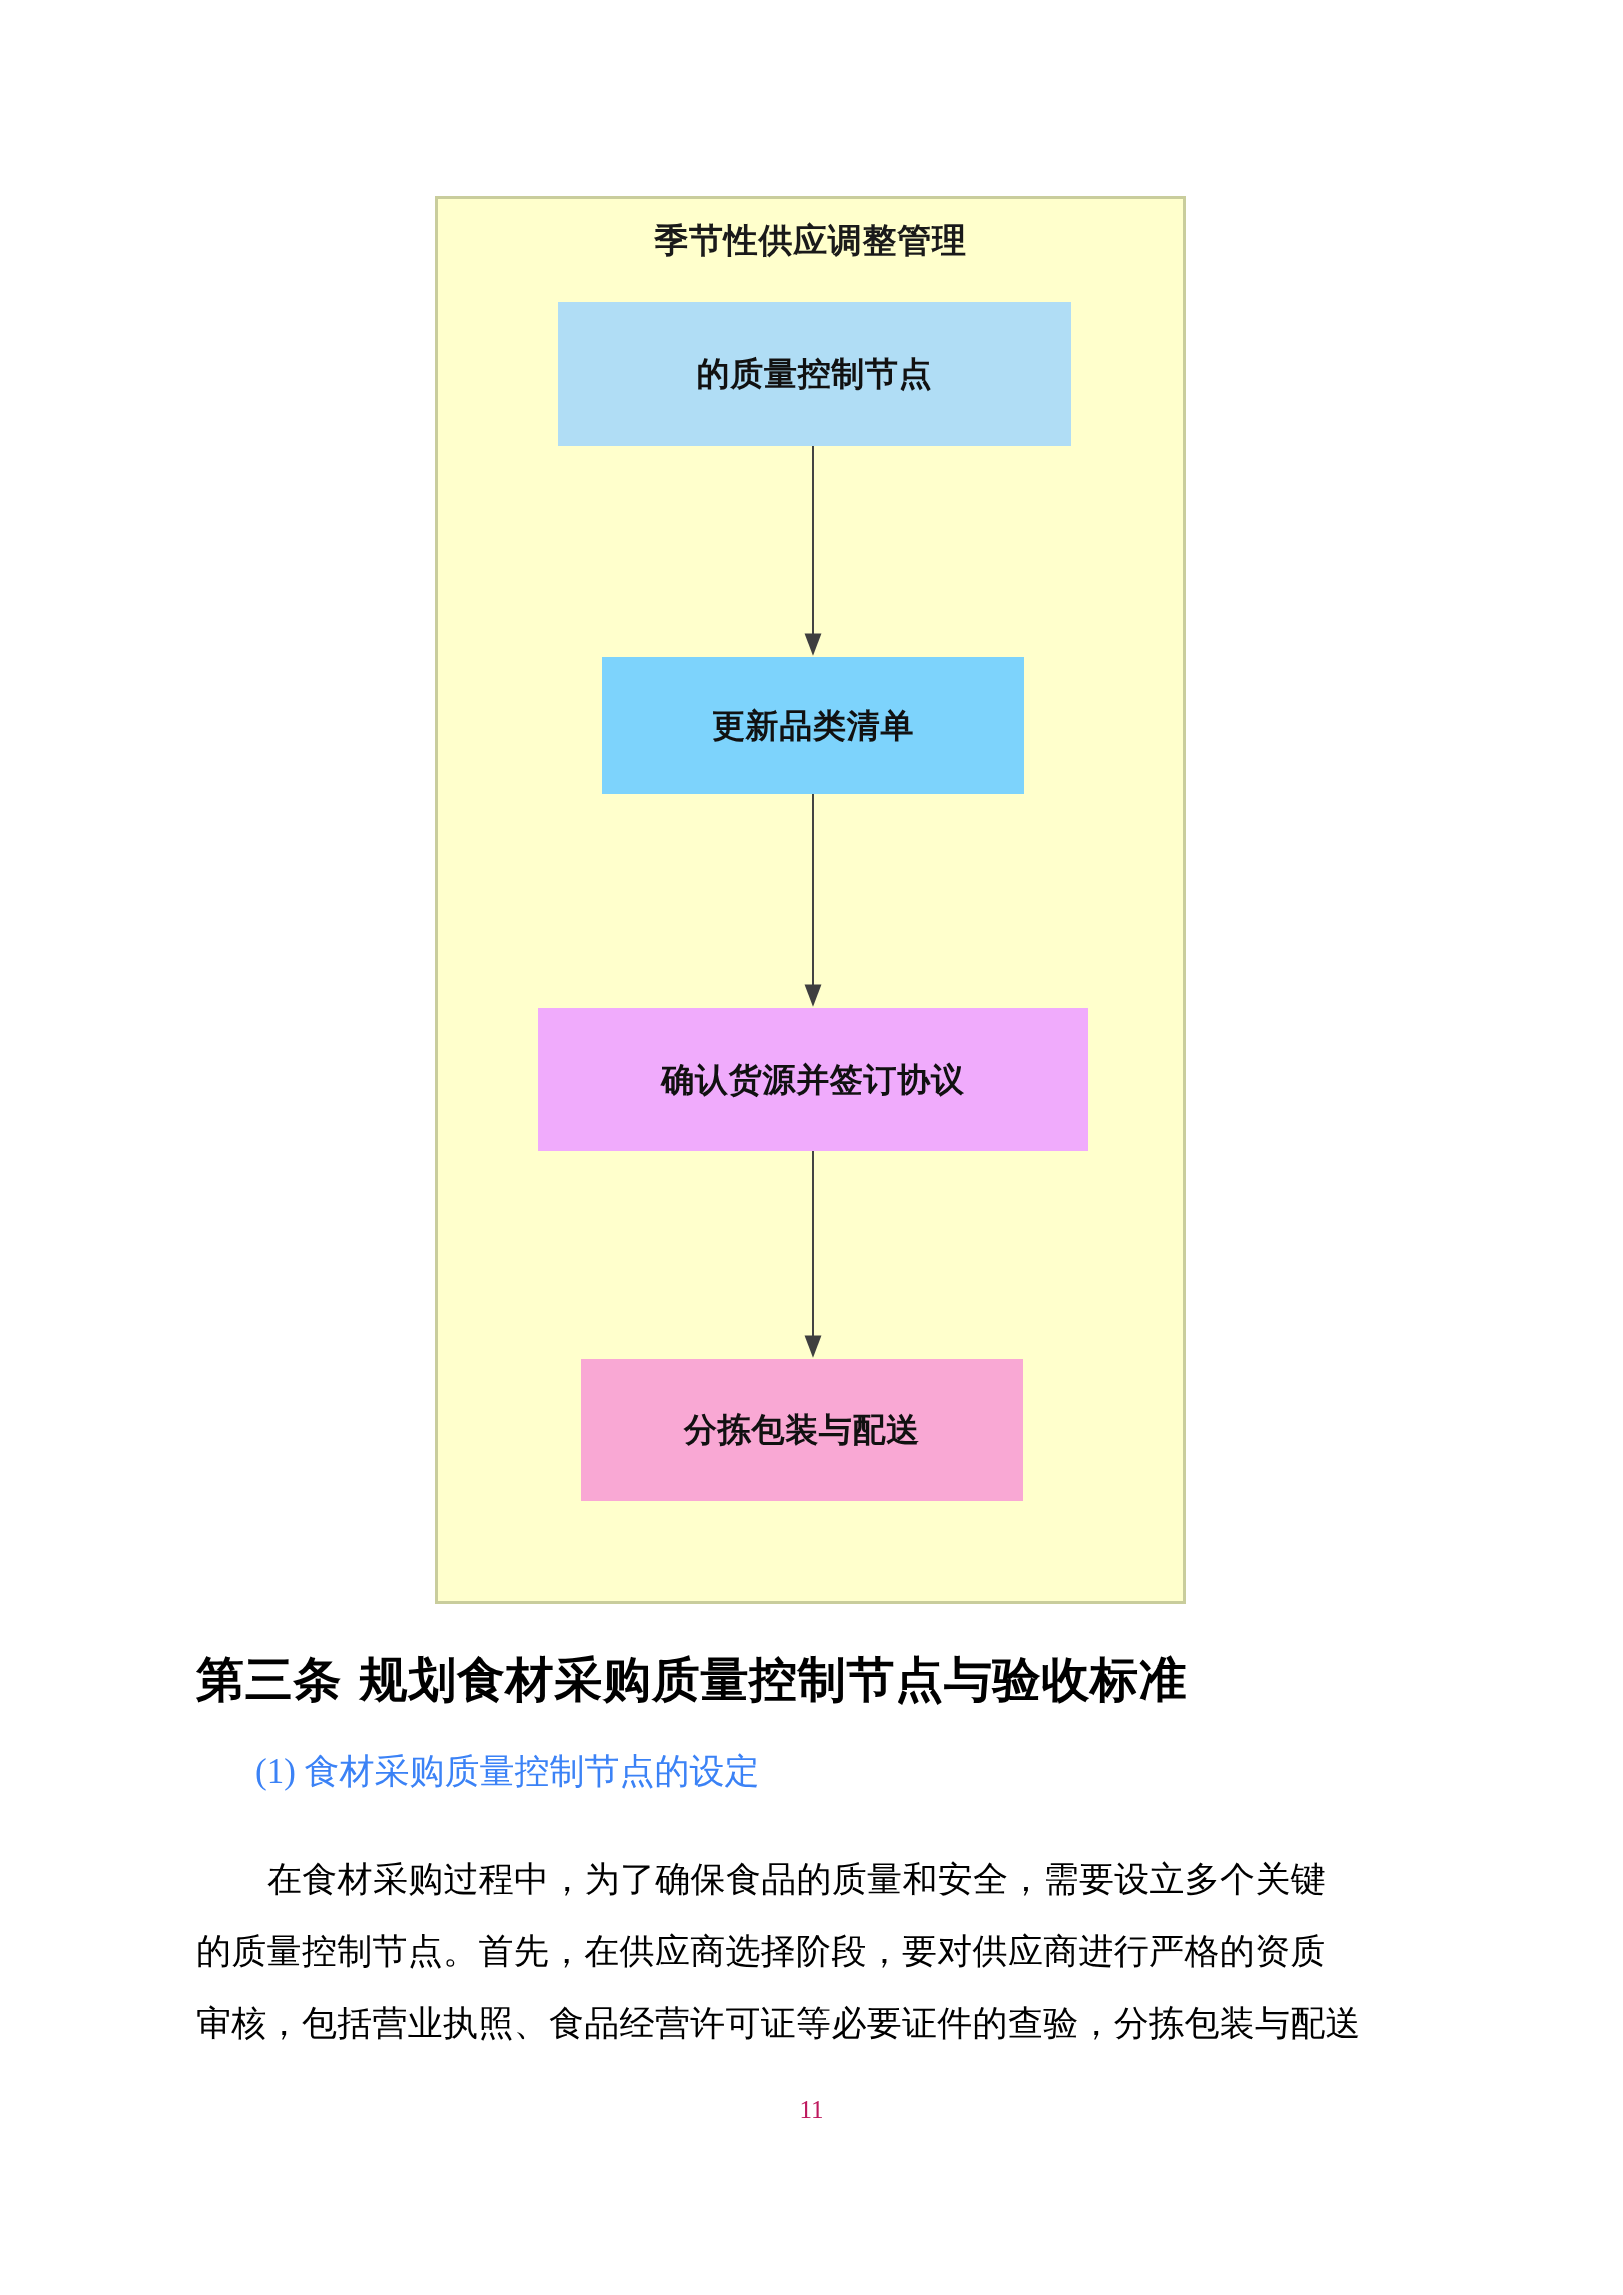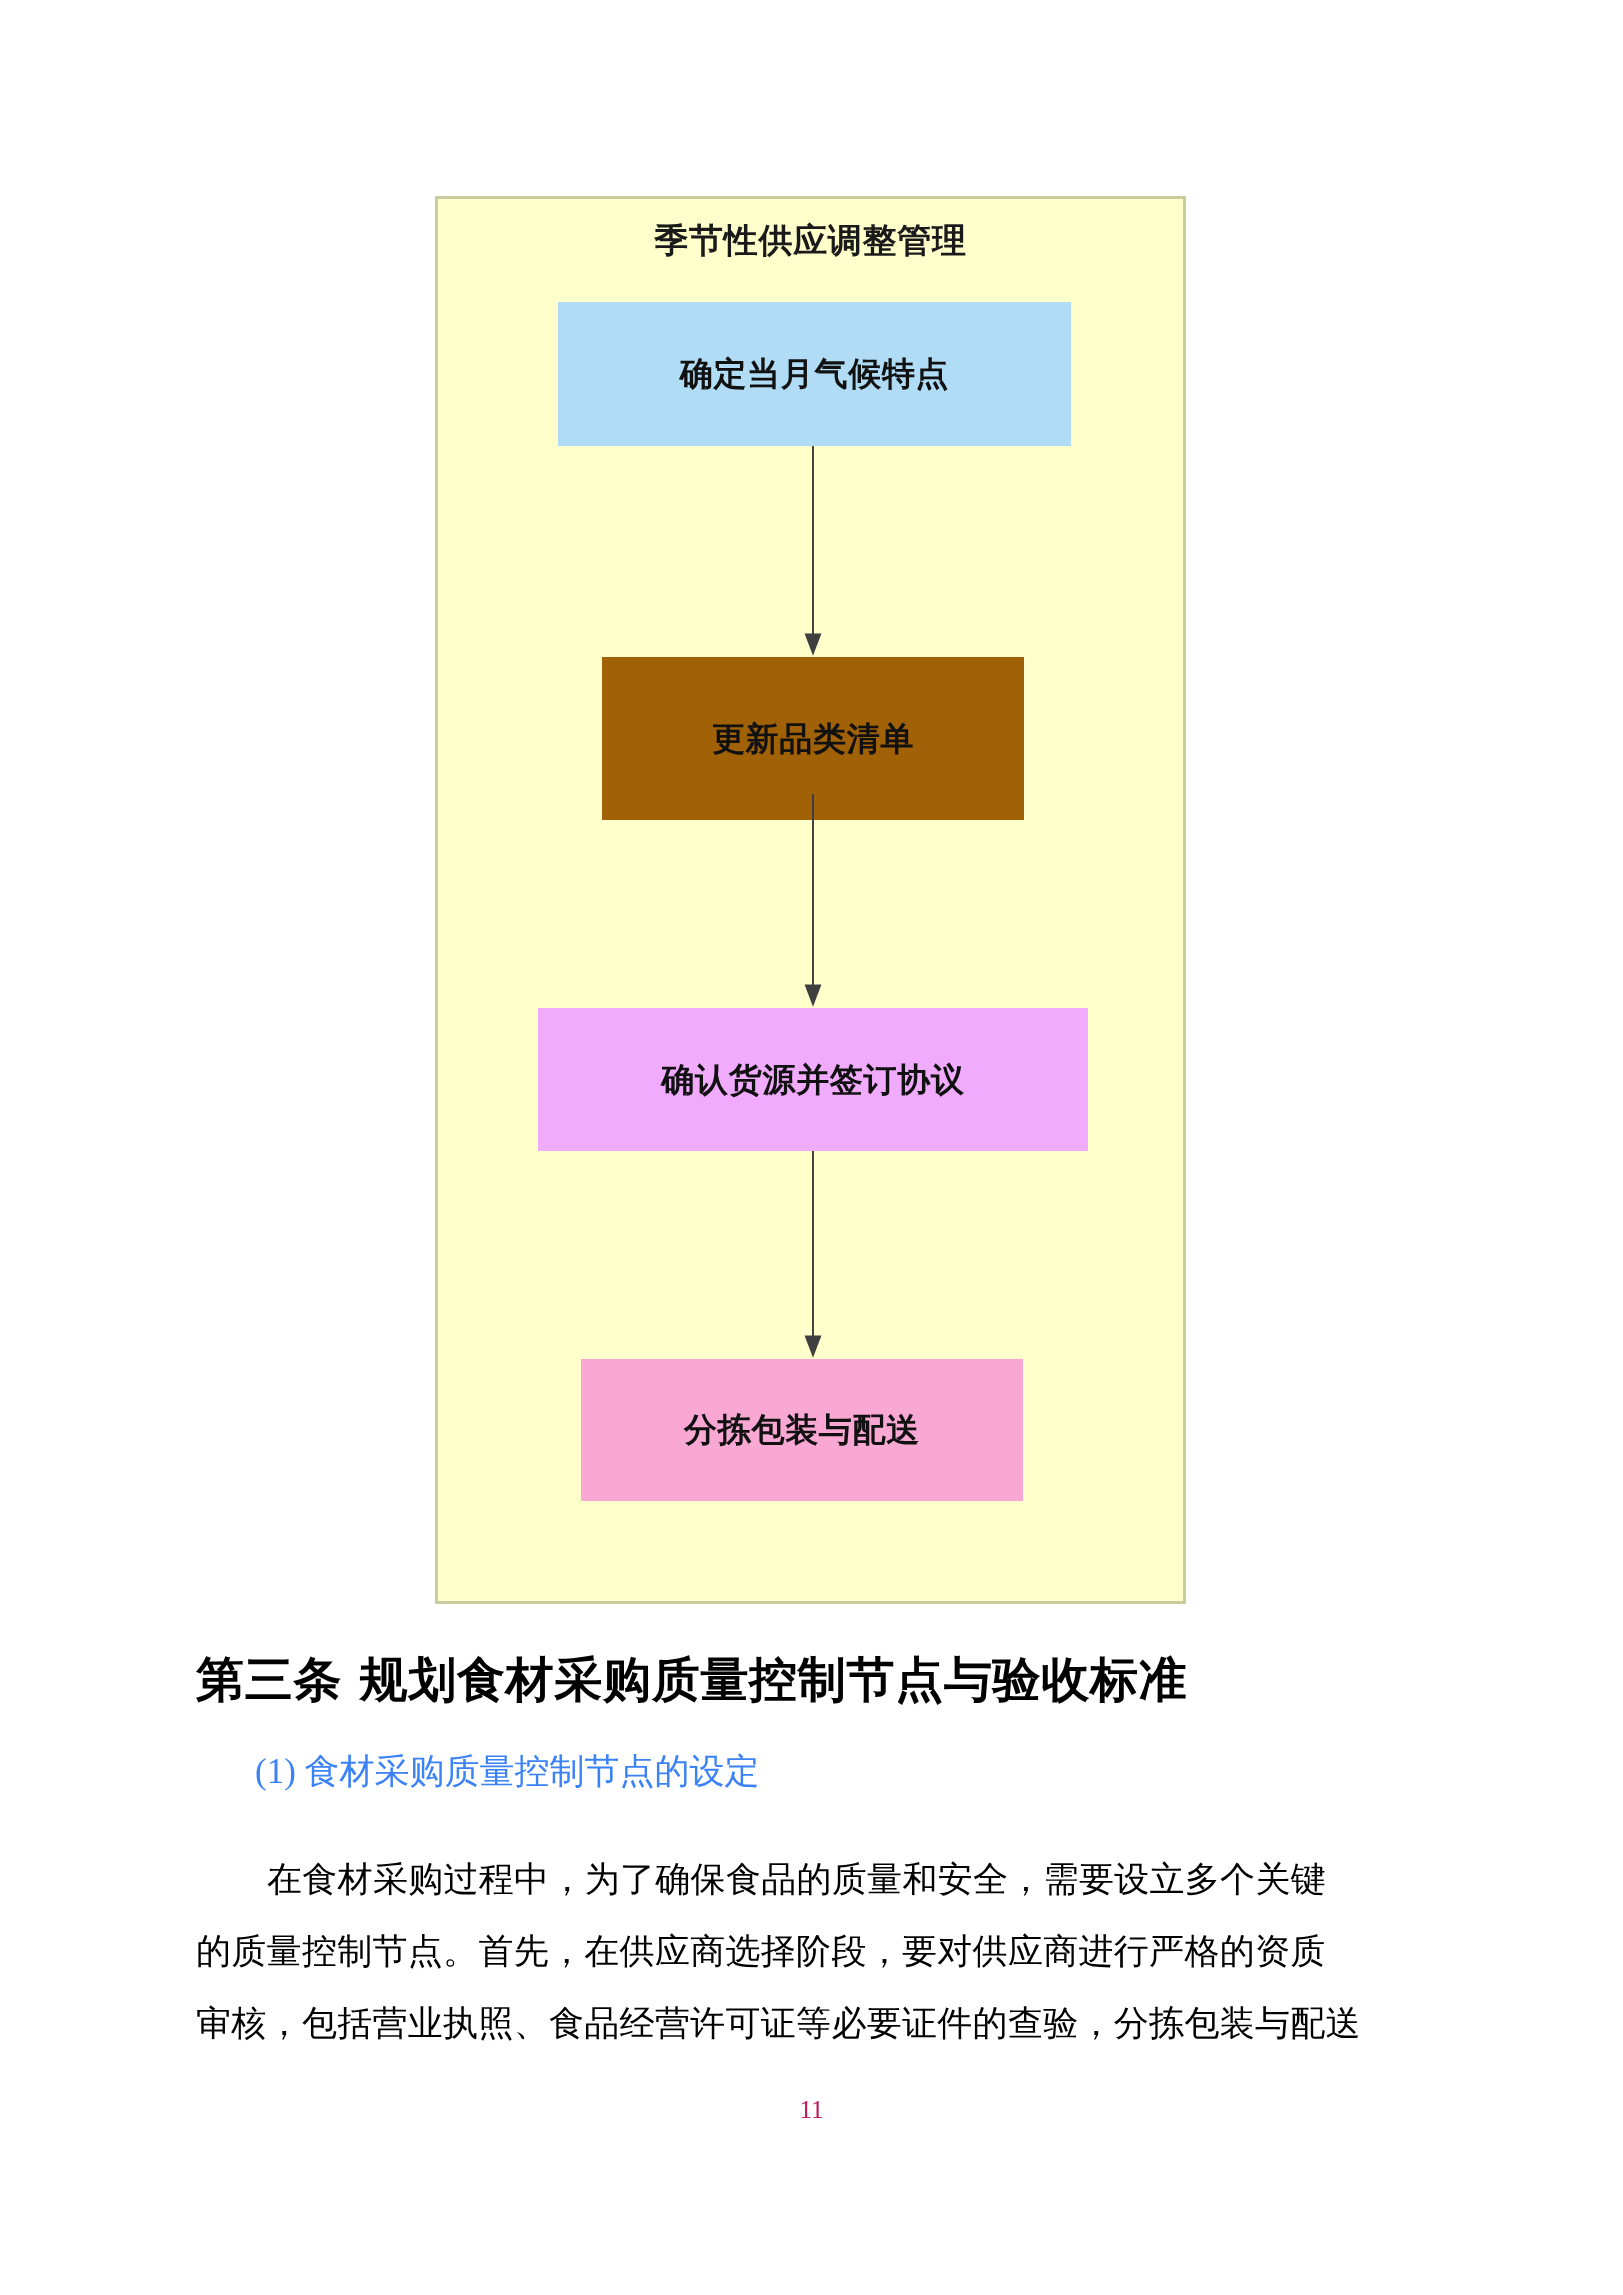--- a/index.html
+++ b/index.html
@@ -57,22 +57,22 @@
     box-sizing: border-box;
     text-align: center;
   }
 
   
   #node-climate {
     left: 120px; top: 103px; width: 513px; height: 144px;
     background: #b0ddf5;
   }
   #node-catalog {
-    left: 164px; top: 458px; width: 422px; height: 163px;
-    background: #a16207;
+    left: 164px; top: 458px; width: 422px; height: 137px;
+    background: #7dd3fc;
   }
   #node-supply {
     left: 100px; top: 809px; width: 550px; height: 143px;
     background: #f0abfc;
   }
   #node-delivery {
     left: 143px; top: 1160px; width: 442px; height: 142px;
     background: #f9a8d4;
   }
 
@@ -143,21 +143,21 @@
     color: #be185d;
   }
 </style>
 </head>
 <body>
 
 <div id="flowchart-figure">
 
   <div id="flowchart-title">季节性供应调整管理</div>
 
-  <div class="flow-node" id="node-climate">确定当月气候特点</div>
+  <div class="flow-node" id="node-climate">的质量控制节点</div>
 
   <div class="flow-arrow" id="arrow-1">
     <svg viewBox="0 0 40 322" preserveAspectRatio="none" aria-hidden="true">
       <line x1="20" y1="0" x2="20" y2="296" stroke="#3F3F3F" stroke-width="3"></line>
       <polygon points="20,320 7,286 33,286" fill="#3F3F3F"></polygon>
     </svg>
   </div>
 
   <div class="flow-node" id="node-catalog">更新品类清单</div>
 

